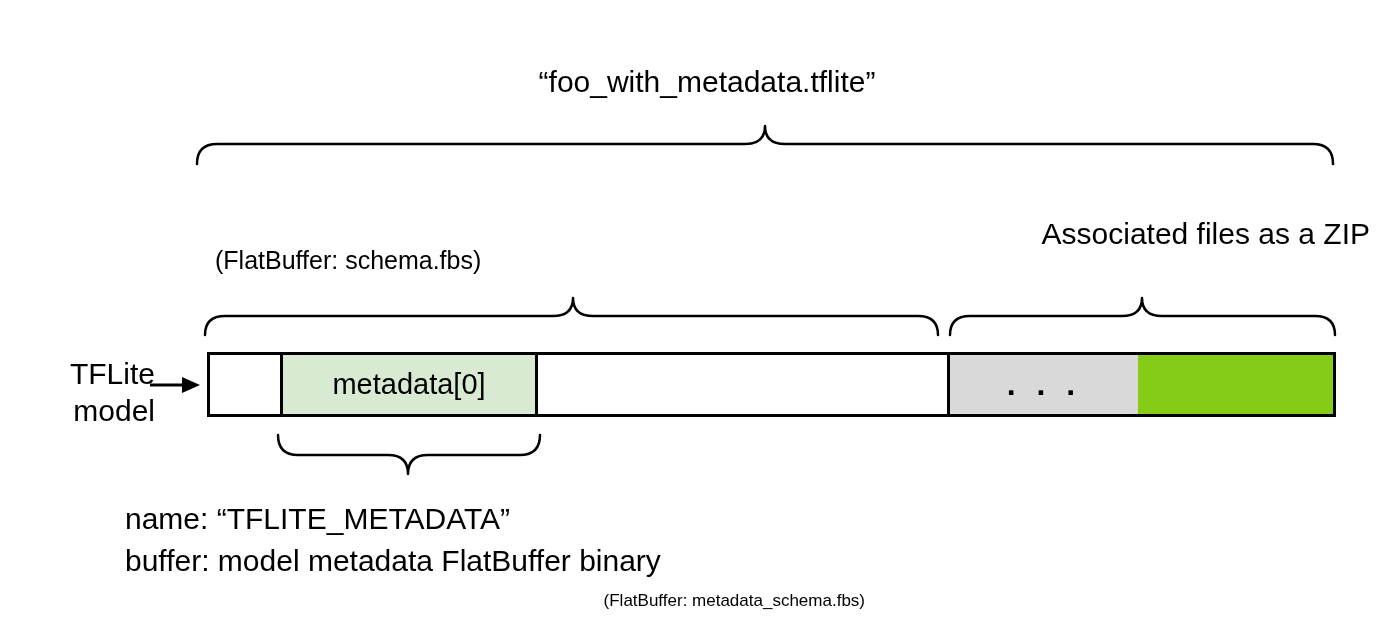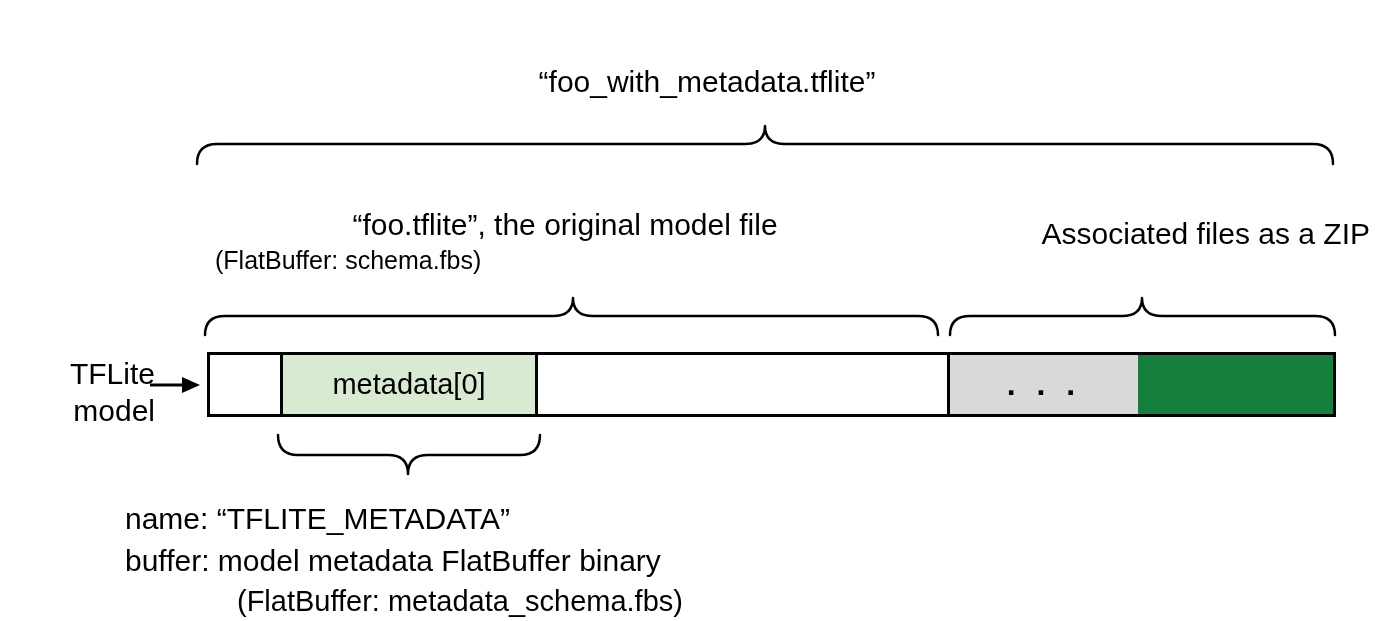--- a/index.html
+++ b/index.html
@@ -69,21 +69,21 @@
     stroke: none;
   }
 
   
   .model-bar {
     left: 207px; top: 315px;
     width: 1129px; height: 65px;
     box-sizing: border-box;
     border: 3px solid #000000;
     display: flex;
-    background: #15803d;
+    background: #84cc16;
   }
   .bar-seg {
     box-sizing: border-box;
     height: 100%;
     border-right: 3px solid #000000;
     display: flex;
     align-items: center;
     justify-content: center;
     font-size: 29px;
   }
@@ -100,23 +100,24 @@
     left: 125px; top: 461px;
     width: 740px;
     text-align: left;
   }
   .metadata-annotation .ann-line1,
   .metadata-annotation .ann-line2 {
     font-size: 30px;
     line-height: 42px;
   }
   .metadata-annotation .ann-line3 {
-    font-size: 29px;
+    font-size: 17px;
     line-height: 38px;
     padding-left: 112px;
+    text-align: right;
   }
 </style>
 </head>
 <body>
 
 <div id="canvas">
 
   <div class="abs file-title">“foo_with_metadata.tflite”</div>
 
   <svg id="overlay" class="abs" viewBox="0 0 1382 621" xmlns="http://www.w3.org/2000/svg">
@@ -128,21 +129,20 @@
     <path d="M950,298 Q950,279 970,279 L1122,279 Q1142,279 1142,261 Q1142,279 1162,279 L1315,279 Q1335,279 1335,298"></path>
 
     <path d="M278,398 Q278,418 298,418 L388,418 Q408,418 408,437 Q408,418 428,418 L520,418 Q540,418 540,398"></path>
 
     <g>
       <line class="arrow-line" x1="150" y1="348" x2="182" y2="348"></line>
       <polygon class="arrow-head" points="182,340 200,348 182,356"></polygon>
     </g>
   </svg>
 
-  <div class="abs model-section-title">“foo.tflite”, the original model file</div>
   <div class="abs model-section-subtitle">(FlatBuffer: schema.fbs)</div>
   <div class="abs zip-section-title">Associated files as a ZIP</div>
 
   <div class="abs model-side-label">
     <div>TFLite</div>
     <div>model</div>
   </div>
 
   <div class="abs model-bar">
     <div class="bar-seg seg-header"></div>

